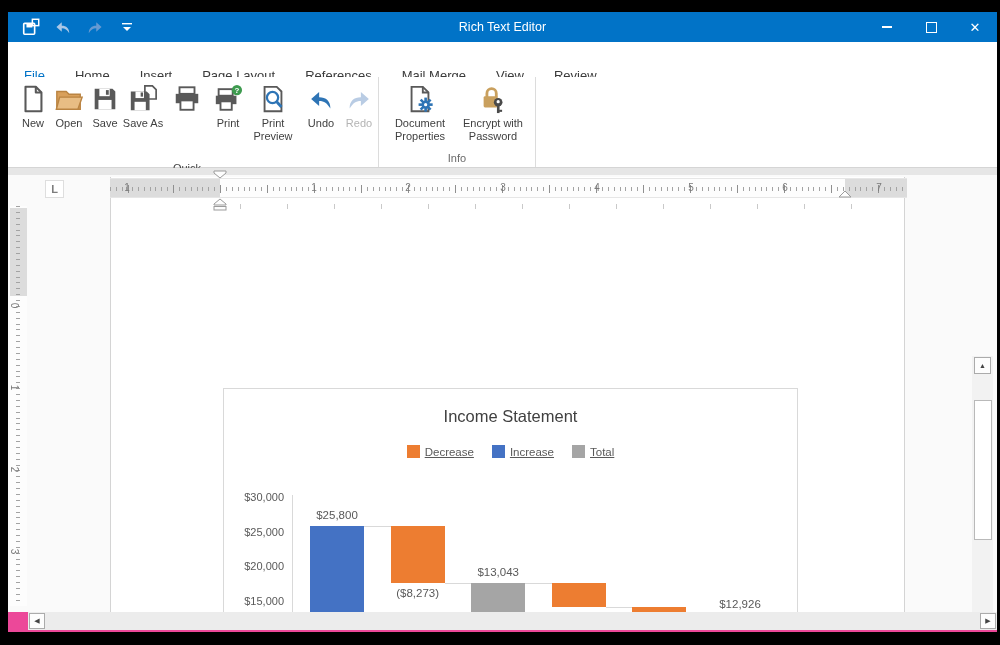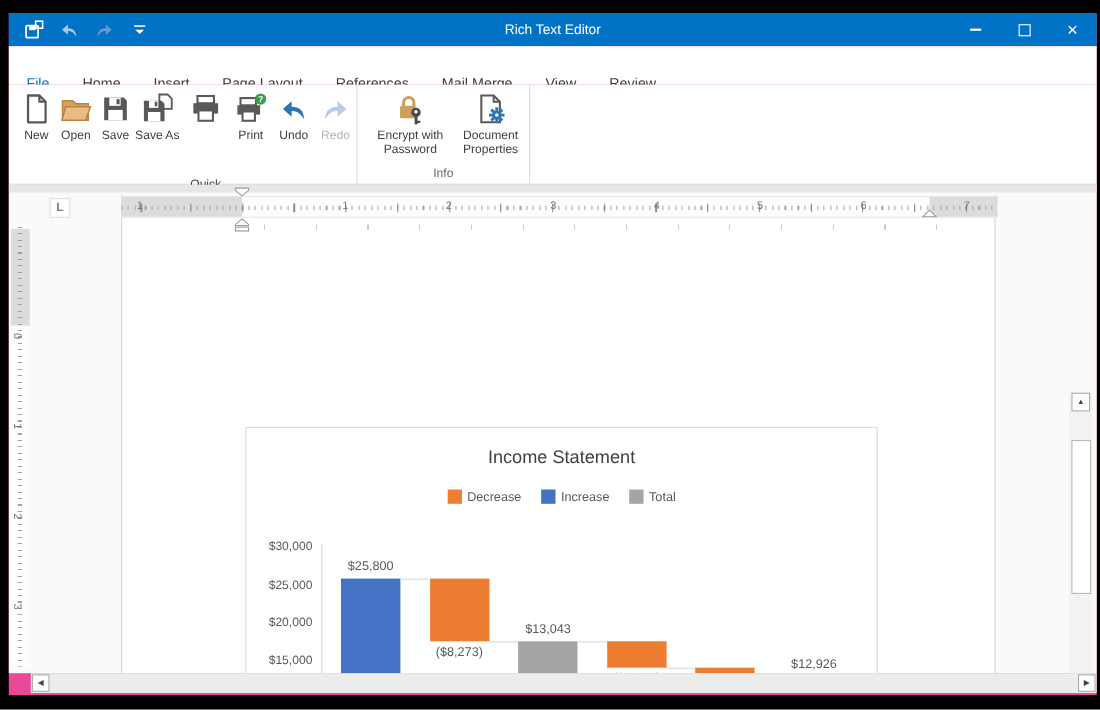--- a/index.html
+++ b/index.html
@@ -74,21 +74,21 @@
 
   .indent-marker{position:absolute;}
 
   
   .chart-frame{position:absolute;left:215px;top:220px;width:575px;height:351px;background:#fff;
                border:1px solid #d9d9d9;box-sizing:border-box;}
   .chart-title{position:absolute;left:0;right:0;top:18px;text-align:center;
                font-size:16.5px;color:#404040;}
   .chart-legend{position:absolute;left:0;right:0;top:56px;display:flex;justify-content:center;
                 gap:18px;align-items:center;}
-  .legend-item{display:flex;align-items:center;gap:5px;font-size:11.5px;color:#595959;}
+  .legend-item{display:flex;align-items:center;gap:5px;font-size:11.5px;color:#595959;text-decoration:underline;}
   .legend-swatch{width:13px;height:13px;display:inline-block;}
   .axis-line{position:absolute;background:#d9d9d9;}
   .ytick{position:absolute;font-size:11px;color:#595959;text-align:right;width:54px;}
   .bar{position:absolute;}
   .connector{position:absolute;height:1px;background:#d9d9d9;}
   .val-label{position:absolute;font-size:11.5px;color:#595959;text-align:center;width:90px;}
 
   
   .vscroll{position:absolute;right:4px;top:188px;width:21px;height:412px;background:#f2f2f2;}
   .vscroll .sb-btn{position:absolute;left:2px;width:17px;height:17px;}
@@ -212,69 +212,79 @@
               <svg width="30" height="30" viewBox="0 0 32 32">
                 <rect x="6" y="5.5" width="15" height="7" fill="#fff" stroke="#595959" stroke-width="2"></rect>
                 <rect x="3" y="12.5" width="22" height="9" fill="#595959"></rect>
                 <rect x="8" y="18.5" width="12" height="9" fill="#fff" stroke="#595959" stroke-width="2"></rect>
                 <circle cx="25.5" cy="6.5" r="5.5" fill="#3E9B4F"></circle>
                 <text x="25.5" y="9.3" font-size="8.5" font-family="Liberation Sans,sans-serif" fill="#fff" text-anchor="middle" font-weight="bold">?</text>
               </svg>
             </span>
             <span class="rlabel">Print</span>
           </div>
+          <div class="rbtn" style="width: 54px;">
+            <span class="ricon">
+              <svg width="30" height="30" viewBox="0 0 32 32">
+                <path d="M7 3 h13 l5 5 v21 H7 z" fill="#fff" stroke="#595959" stroke-width="2"></path>
+                <circle cx="15.5" cy="14.5" r="6" fill="none" stroke="#2E75B6" stroke-width="2.4"></circle>
+                <line x1="20" y1="19" x2="25" y2="24.5" stroke="#2E75B6" stroke-width="3"></line>
+              </svg>
+            </span>
+            <span class="rlabel">Print Preview</span>
+          </div>
           <div class="rbtn" style="width: 42px;">
             <span class="ricon">
               <svg width="30" height="30" viewBox="0 0 32 32">
                 <path d="M26 26 c0-8-4.5-12-12-12 V8.5 L5.5 16 l8.5 7.5 V18 c5.5 0 8.5 2.5 12 8 z" fill="#2E74B5"></path>
               </svg>
             </span>
             <span class="rlabel">Undo</span>
           </div>
           <div class="rbtn disabled" style="width: 34px;">
             <span class="ricon">
               <svg width="30" height="30" viewBox="0 0 32 32">
                 <path d="M6 26 c0-8 4.5-12 12-12 V8.5 L26.5 16 18 23.5 V18 c-5.5 0-8.5 2.5-12 8 z" fill="#B9CCE4"></path>
               </svg>
             </span>
             <span class="rlabel">Redo</span>
           </div>
         </div>
       </div>
       <div class="rgroup">
         <div class="rbuttons">
-          <div class="rbtn" style="width: 80px;">
-            <span class="ricon">
-              <svg width="30" height="30" viewBox="0 0 32 32">
-                <path d="M9.5 14 v-4 a5 5 0 0 1 10 0 v4" fill="none" stroke="#C9A05E" stroke-width="3"></path>
-                <rect x="6" y="13" width="15" height="12" rx="1.5" fill="#C9A05E"></rect>
-                <circle cx="21.5" cy="19.5" r="4.6" fill="#4a4a4a"></circle>
-                <circle cx="21.5" cy="18.8" r="1.7" fill="#fff"></circle>
-                <rect x="20.2" y="23.5" width="2.8" height="7.5" fill="#4a4a4a"></rect>
-                <rect x="22.5" y="27.5" width="3.2" height="2.2" fill="#4a4a4a"></rect>
-              </svg>
-            </span>
-            <span class="rlabel">Encrypt with Password</span>
-          </div>
           <div class="rbtn" style="width: 66px;">
             <span class="ricon">
               <svg width="30" height="30" viewBox="0 0 32 32">
                 <path d="M7 3 h12 l6 6 v20 H7 z" fill="#fff" stroke="#595959" stroke-width="2"></path>
                 <path d="M19 3 v6 h6" fill="none" stroke="#595959" stroke-width="2"></path>
                 <g fill="#2E74B5">
                   <rect x="20.6" y="14.5" width="2.8" height="15" transform="rotate(0 22 22)"></rect>
                   <rect x="20.6" y="14.5" width="2.8" height="15" transform="rotate(45 22 22)"></rect>
                   <rect x="20.6" y="14.5" width="2.8" height="15" transform="rotate(90 22 22)"></rect>
                   <rect x="20.6" y="14.5" width="2.8" height="15" transform="rotate(135 22 22)"></rect>
                 </g>
                 <circle cx="22" cy="22" r="4.2" fill="#2E74B5"></circle>
                 <circle cx="22" cy="22" r="1.7" fill="#fff"></circle>
               </svg>
             </span>
             <span class="rlabel">Document Properties</span>
+          </div>
+          <div class="rbtn" style="width: 80px;">
+            <span class="ricon">
+              <svg width="30" height="30" viewBox="0 0 32 32">
+                <path d="M9.5 14 v-4 a5 5 0 0 1 10 0 v4" fill="none" stroke="#C9A05E" stroke-width="3"></path>
+                <rect x="6" y="13" width="15" height="12" rx="1.5" fill="#C9A05E"></rect>
+                <circle cx="21.5" cy="19.5" r="4.6" fill="#4a4a4a"></circle>
+                <circle cx="21.5" cy="18.8" r="1.7" fill="#fff"></circle>
+                <rect x="20.2" y="23.5" width="2.8" height="7.5" fill="#4a4a4a"></rect>
+                <rect x="22.5" y="27.5" width="3.2" height="2.2" fill="#4a4a4a"></rect>
+              </svg>
+            </span>
+            <span class="rlabel">Encrypt with Password</span>
           </div>
         </div>
         <div class="rgroup-label">Info</div>
       </div>
     </div>
 
   <div class="docarea">
     <div class="doc-topband"></div>
     <div class="sheet"></div>
 

